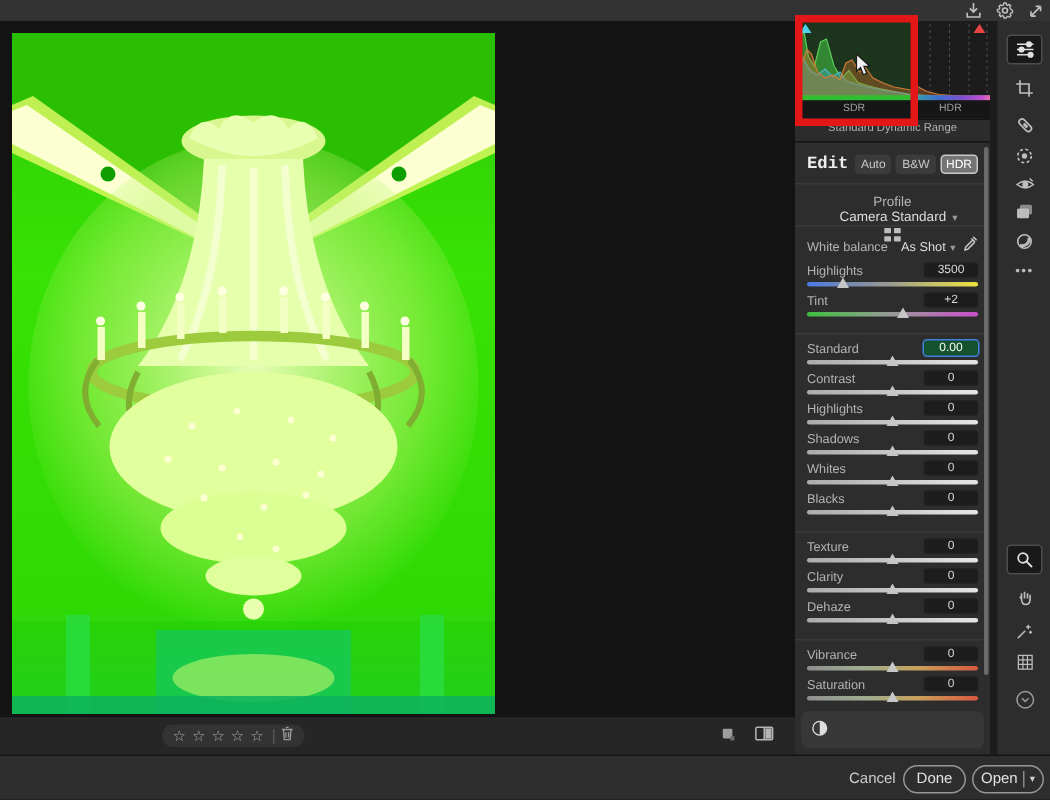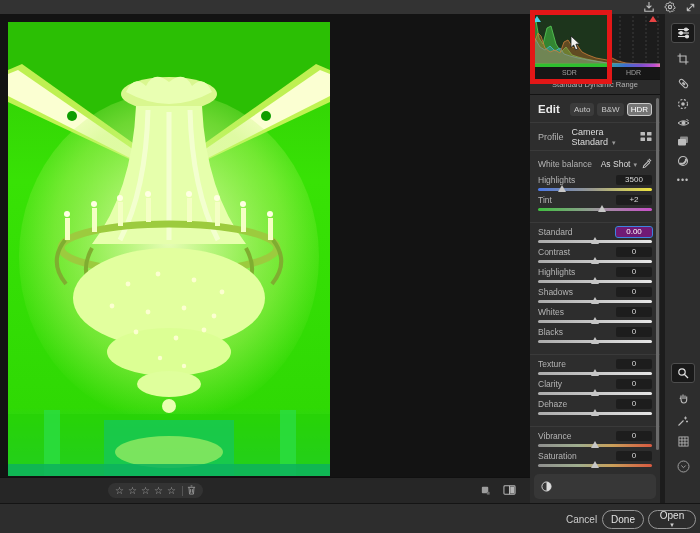--- a/index.html
+++ b/index.html
@@ -15,52 +15,52 @@
   .canvas-footer{position:absolute;left:0;top:463px;width:530px;height:26px;background:#262626;border-top:1px solid #101010;}
   .rating-pill{position:absolute;left:108px;top:5px;height:15px;background:#333333;border-radius:9px;display:flex;align-items:center;padding:0 7px;gap:4px;color:#a8a8a8;font-size:10px;}
   .rating-pill .sep{width:1px;height:10px;background:#555;margin-left:2px;}
   .view-icons{position:absolute;right:14px;top:4px;display:flex;gap:12px;align-items:center;}
   
   .bottombar{left:0;top:503px;width:700px;height:30px;background:#2d2d2d;border-top:1px solid #141414;display:flex;align-items:center;}
   .img-info{position:absolute;left:48px;font-size:9px;color:#a5a5a5;text-decoration:underline;}
   .btn-cancel{position:absolute;left:566px;font-size:10px;color:#cccccc;}
   .pill{position:absolute;height:17px;border:1px solid #979797;border-radius:10px;color:#e2e2e2;font-size:10px;display:flex;align-items:center;justify-content:center;background:transparent;}
   .pill.done{left:602px;width:40px;}
-  .pill.open{left:648px;width:46px;flex-direction:column;}
+  .pill.open{left:648px;width:46px;}
   .pill.open .divline{width:1px;height:11px;background:#8a8a8a;margin:0 3px 0 4px;}
   .pill.open .chev{font-size:7px;color:#cfcfcf;}
   
   .panel{left:530px;top:14px;width:130px;height:489px;background:#2d2d2d;}
   .hist-plot{position:absolute;left:0;top:0;width:130px;height:53px;}
   .hist-labels{position:absolute;left:0;top:53px;width:130px;height:12px;background:#161616;color:#9f9f9f;font-size:7px;}
   .hist-labels span{position:absolute;top:2px;}
   .hist-labels .sdr{left:32px;} .hist-labels .hdr{left:96px;}
   .hist-caption{position:absolute;left:0;top:65px;width:130px;height:14px;background:#2c2c2c;border-top:1px solid #131313;border-bottom:1px solid #131313;color:#b2b2b2;font-size:7.5px;display:flex;align-items:flex-start;justify-content:center;}
   .panel-body{position:absolute;left:0;top:81px;width:114px;height:408px;padding:0 8px;overflow:hidden;}
   .scrollbar{position:absolute;right:1px;top:84px;width:3px;height:352px;background:#6b6b6b;border-radius:2px;}
   .edit-row{display:flex;align-items:center;margin-top:7px;height:14px;}
-  .edit-title{font-size:11.5px;font-weight:bold;color:#ececec;flex:1;}
+  .edit-title{font-size:11.5px;font-weight:bold;color:#ececec;flex:1;font-family:Liberation Mono, monospace;}
   .ebtn{font-size:8px;color:#c9c9c9;background:#3b3b3b;border-radius:3px;padding:2px 4px;margin-left:3px;}
   .ebtn.sel{background:#757575;color:#ffffff;border:1px solid #c9c9c9;padding:1px 3px;}
   .hsep{border-top:1px solid #3a3a3a;margin:6px -8px 0;}
-  .profile-row{display:flex;align-items:center;margin-top:6px;height:15px;}
+  .profile-row{display:flex;align-items:center;margin-top:6px;height:15px;flex-direction:column;}
   .profile-label{font-size:9px;color:#b4b4b4;}
   .profile-value{font-size:9px;color:#dddddd;margin-left:8px;flex:1;}
   .profile-value .chev{font-size:7px;color:#9a9a9a;margin-left:4px;}
   .basic-header{display:flex;align-items:center;margin-top:8px;height:14px;}
   .basic-header .arrow{font-size:7px;color:#cccccc;margin-right:5px;}
   .basic-title{font-size:10.5px;font-weight:bold;color:#ececec;flex:1;}
   .wb-row{display:flex;align-items:center;margin-top:6px;height:14px;}
   .wb-label{font-size:8.5px;color:#b4b4b4;flex:1;}
   .wb-value{font-size:8.5px;color:#dddddd;margin-right:4px;}
   .wb-value .chev{font-size:7px;color:#9a9a9a;margin-left:3px;}
   .srow{display:flex;justify-content:space-between;align-items:center;margin-top:4px;height:10px;}
   .slabel{font-size:8.5px;color:#b4b4b4;}
   .sval{min-width:32px;height:10px;background:#1d1d1d;border-radius:2px;color:#d8d8d8;font-size:8px;text-align:center;line-height:10px;padding:0 2px;}
-  .sval.sel{background:#701a75;outline:1px solid #3f83e0;color:#ffffff;}
+  .sval.sel{background:#14532d;outline:1px solid #3f83e0;color:#ffffff;}
   .track{position:relative;height:3px;border-radius:2px;margin-top:3px;}
   .t-plain{background:linear-gradient(90deg,#ababab,#e6e6e6);}
   .t-temp{background:linear-gradient(90deg,#4a78e8 0%,#6f86b8 20%,#9a9a90 48%,#c8c468 75%,#ece23e 100%);}
   .t-tint{background:linear-gradient(90deg,#3fbf3f,#9a9a9a 50%,#c84fc8 100%);}
   .t-vib{background:linear-gradient(90deg,#8f8f8f,#9fae8f 35%,#c9a05a 65%,#d85940 100%);}
   .thumb{position:absolute;top:-3px;width:0;height:0;border-left:4px solid transparent;border-right:4px solid transparent;border-bottom:7px solid #c6c6c6;transform:translateX(-4px);}
   .gap{height:5px;}
   
   .hdr-card{margin:7px -4px 0;background:#373737;border-radius:5px;padding:6px 7px;}
   .hdr-head{display:flex;align-items:center;height:13px;}

